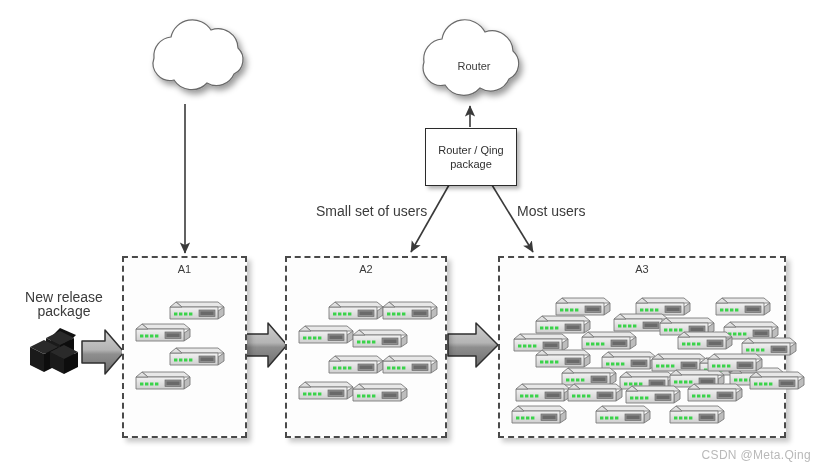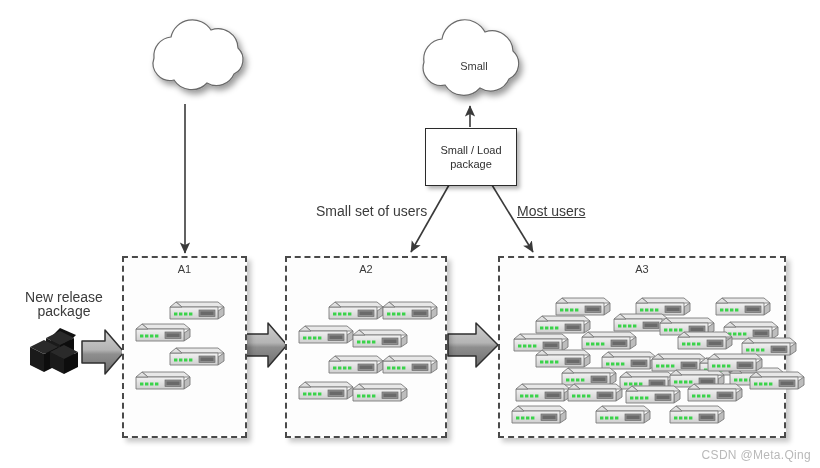--- a/index.html
+++ b/index.html
@@ -134,32 +134,32 @@
       <path d="M246,334 L268,334 L268,323 L287,345 L268,367 L268,356 L246,356 z" fill="url(#blockArrowGrad)" stroke="#2f2f2f" stroke-width="1.5" stroke-linejoin="round"></path>
     </g>
 
     <g>
       <path d="M448,334 L476,334 L476,323 L498,345 L476,367 L476,356 L448,356 z" fill="url(#blockArrowGrad)" stroke="#2f2f2f" stroke-width="1.5" stroke-linejoin="round"></path>
     </g>
   </svg>
 
 
   <div class="cloud-label" style="left:413px;top:59px;width:122px;">
-    <div>Small</div>
+    <div>Router</div>
   </div>
 
   <div class="router-box" style="left:425px;top:128px;width:90px;height:56px;">
     <div>
-      <div>Small / Load</div>
+      <div>Router / Qing</div>
       <div>package</div>
     </div>
   </div>
 
   <div class="edge-label" style="left:316px;top:203px;">Small set of users</div>
-  <div class="edge-label" style="left:517px;top:203px;text-decoration:underline;">Most users</div>
+  <div class="edge-label" style="left:517px;top:203px;">Most users</div>
 
   <div class="pkg-label" style="left:14px;top:290px;width:100px;">
     <div>New release</div>
     <div>package</div>
   </div>
 
   <div class="group" style="left:122px;top:256px;width:121px;height:178px;">
     <div class="group-title">A1</div>
     <div class="rack">
         <div class="srv" style="left: 44px; top: 42px;">

